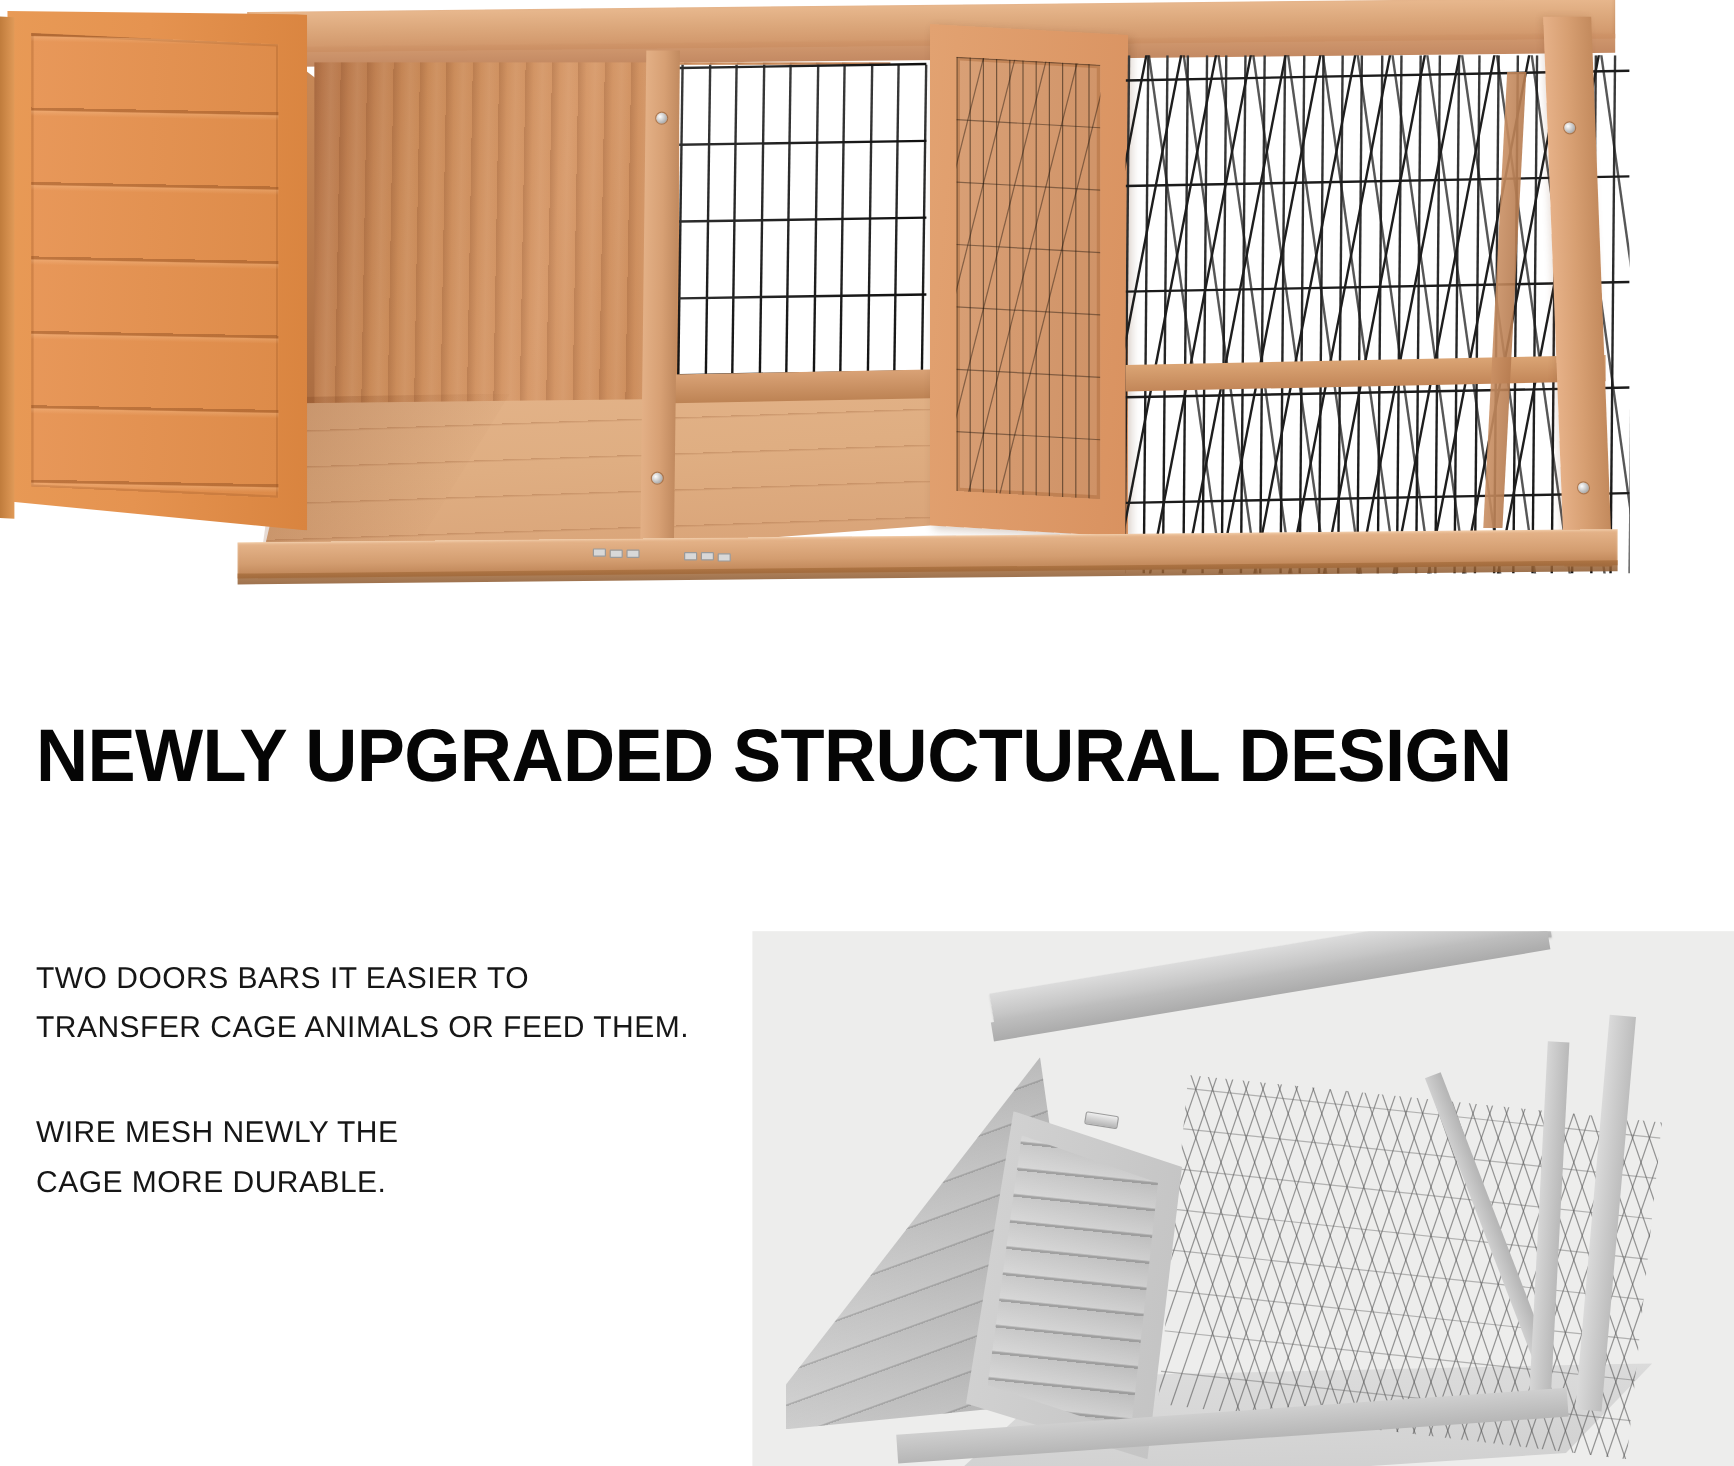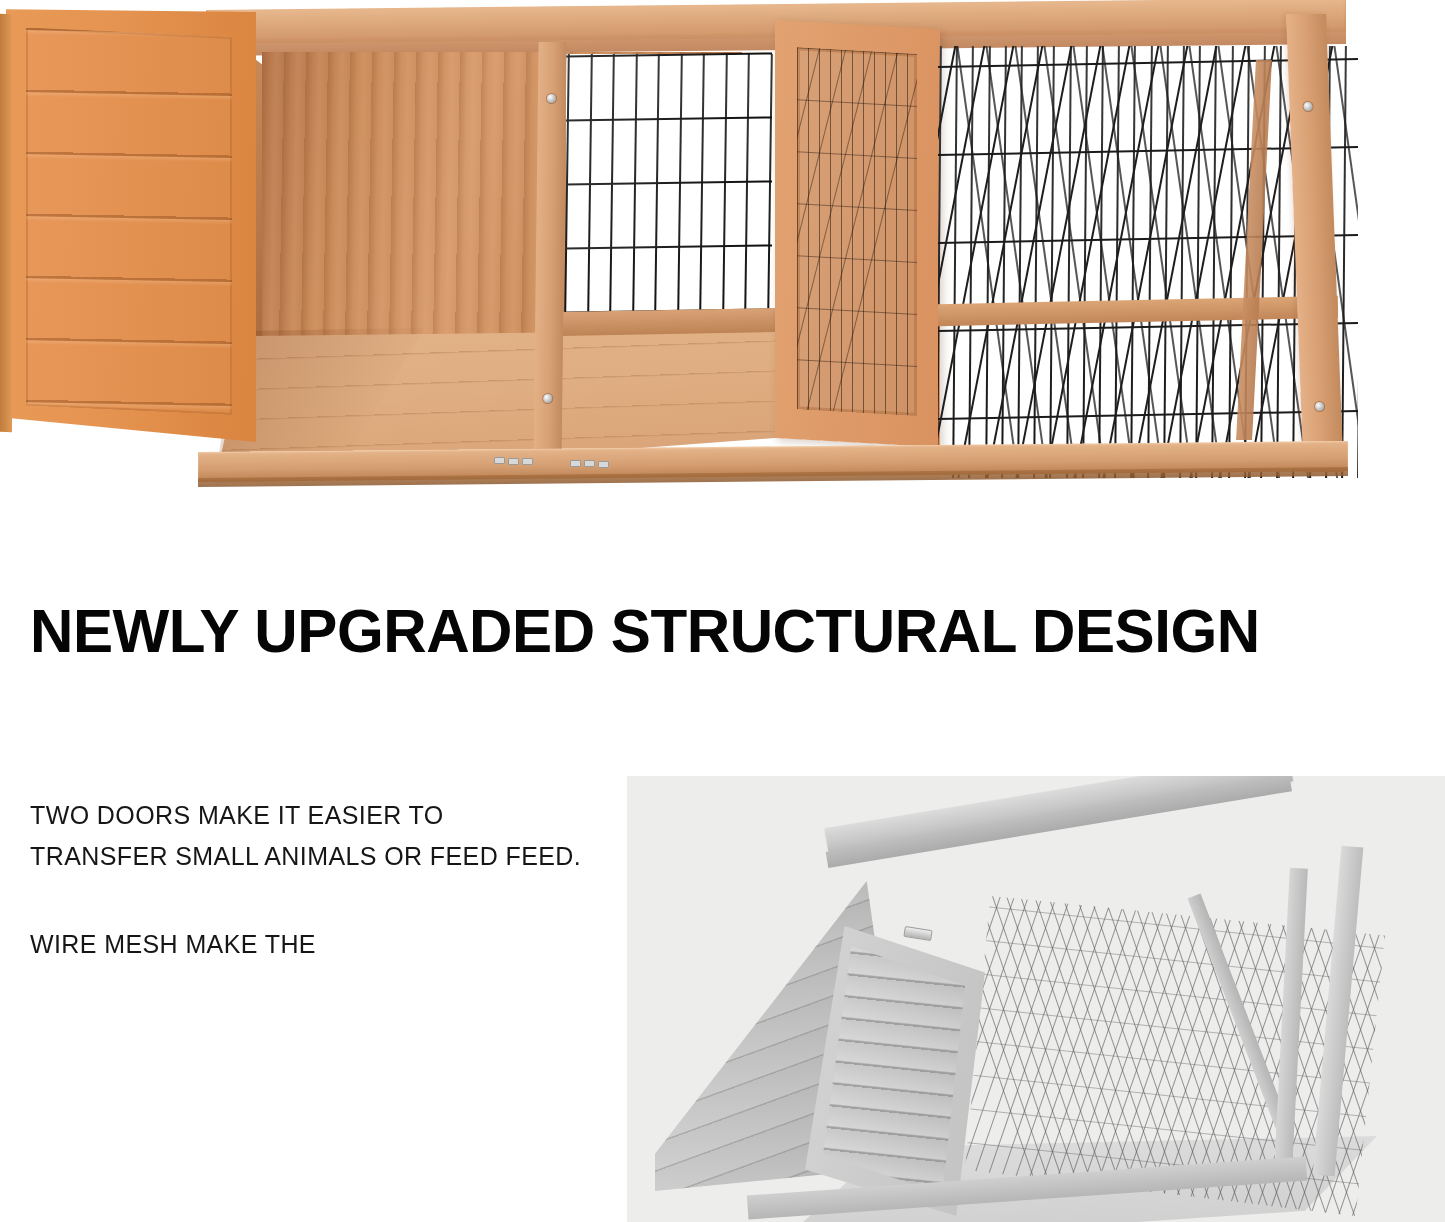--- a/index.html
+++ b/index.html
@@ -340,25 +340,26 @@
   <div id="left-door">
     <div id="left-door-inner"></div>
   </div>
   <div id="left-door-edge"></div>
 </div>
 
 <div id="headline">NEWLY UPGRADED STRUCTURAL DESIGN</div>
 
 <div id="copy">
   <div class="para">
-    <span class="ln">TWO DOORS MAKE IT EASIER TO</span>
-    <span class="ln">TRANSFER SMALL ANIMALS OR FEED FEED.</span>
+    <span class="ln">TWO DOORS BARS IT EASIER TO</span>
+    <span class="ln">TRANSFER CAGE ANIMALS OR FEED THEM.</span>
   </div>
   <div class="para">
-    <span class="ln">WIRE MESH MAKE THE</span>
+    <span class="ln">WIRE MESH NEWLY THE</span>
+    <span class="ln">CAGE MORE DURABLE.</span>
   </div>
 </div>
 
 <div id="grey-photo">
   <div id="grey-stage">
     <div id="g-floor"></div>
     <div id="g-mesh">
         <div class="gmA" style="left:10px;transform:rotate(19deg);"></div>
         <div class="gmA" style="left:24px;transform:rotate(19deg);"></div>
         <div class="gmA" style="left:38px;transform:rotate(19deg);"></div>

